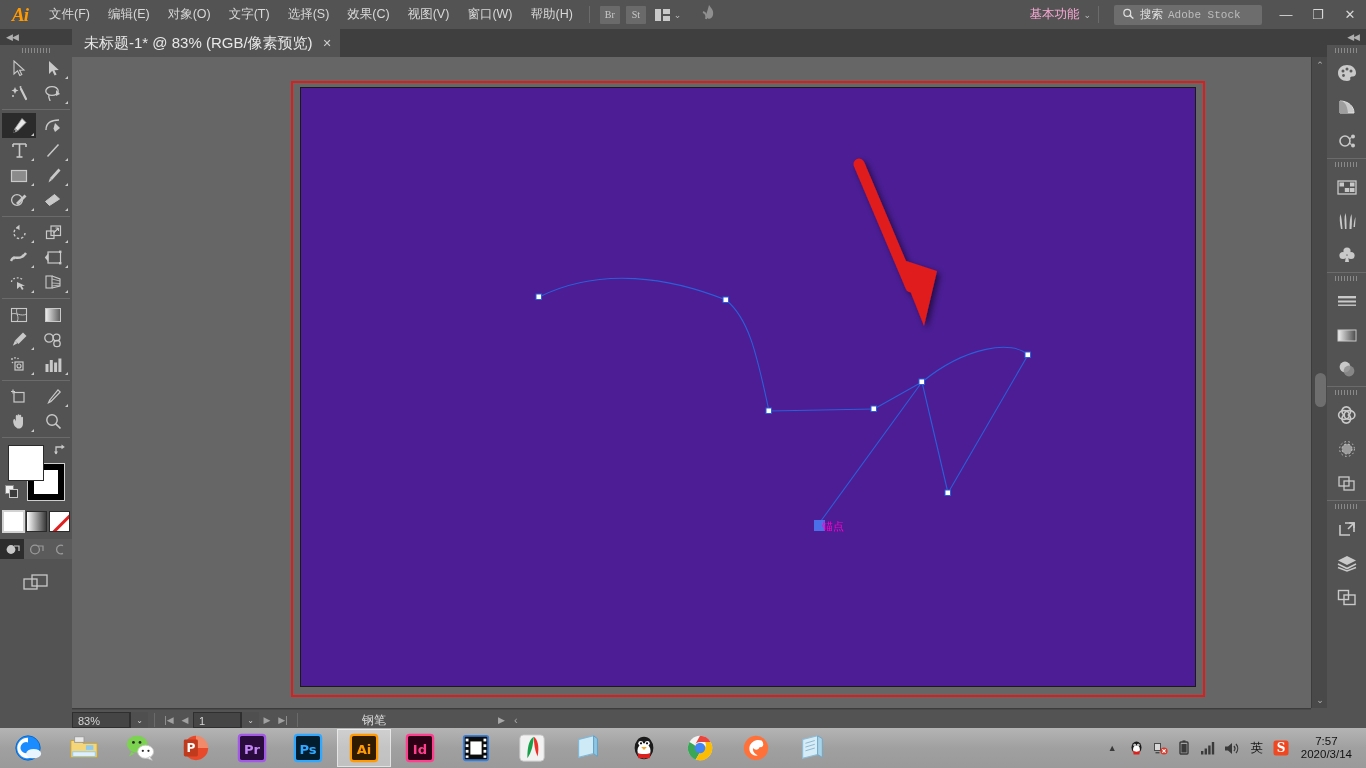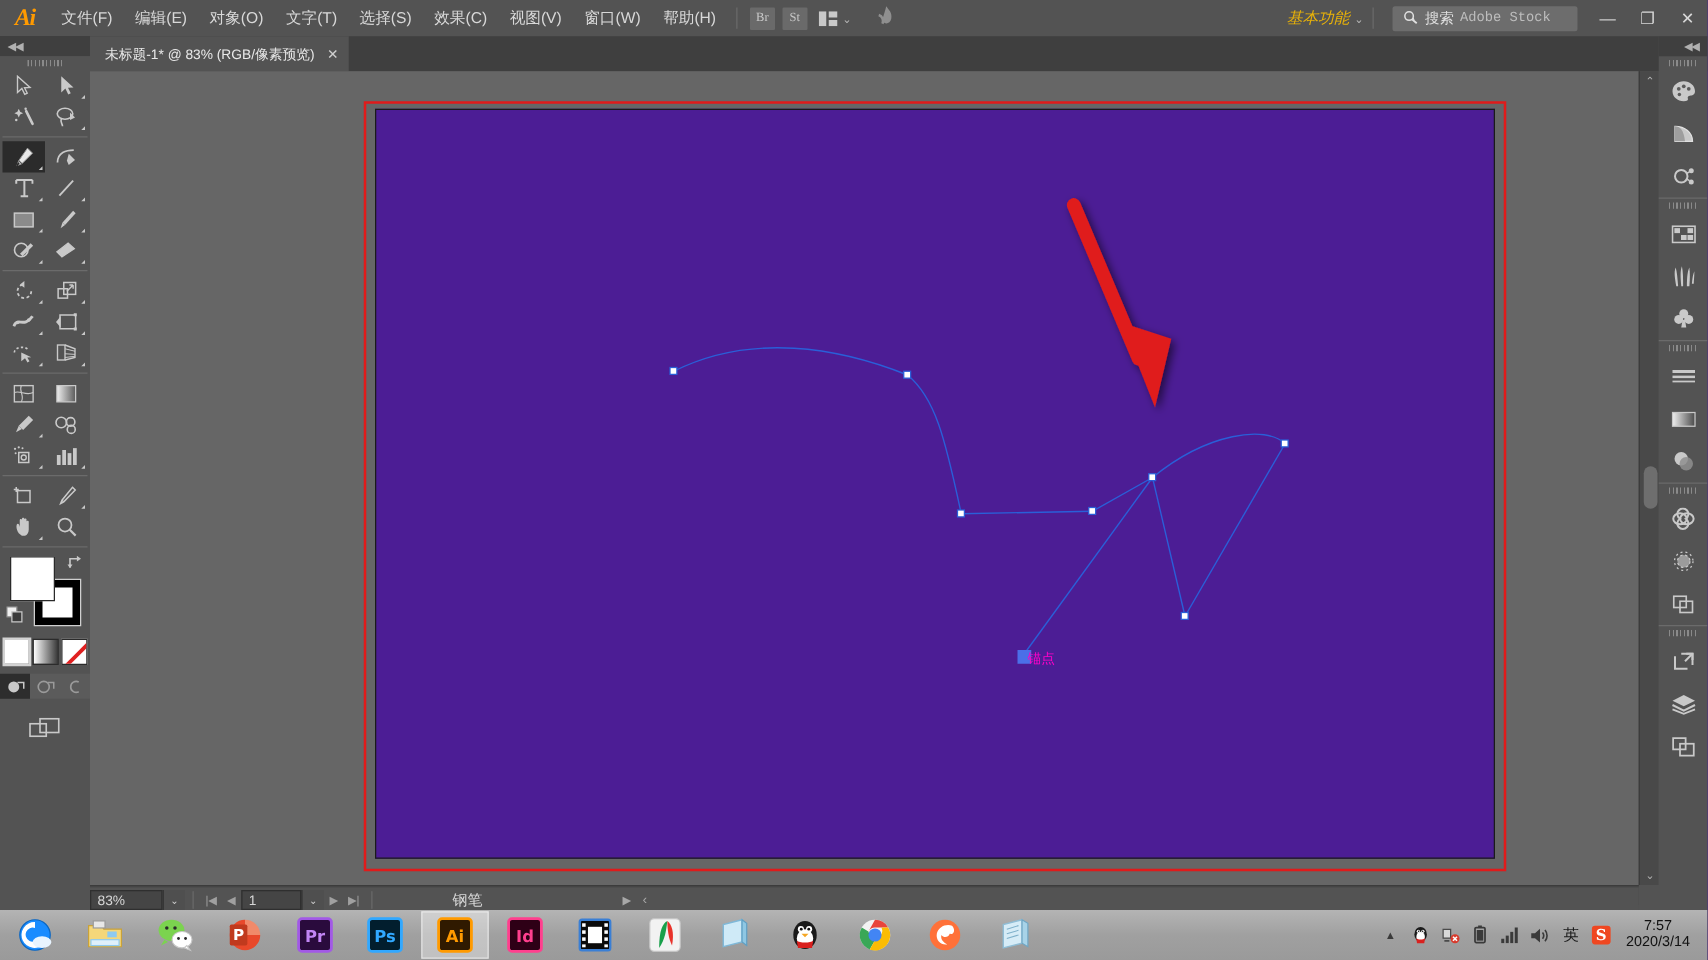--- a/index.html
+++ b/index.html
@@ -29,21 +29,21 @@
   }
   .mb-sep { width:1px; height:17px; background:#6b6b6b; margin:0 7px; }
   .sq-btn {
     width:20px; height:18px; background:#6a6a6a; color:#c9c9c9; font-size:10px;
     display:flex; align-items:center; justify-content:center; margin:0 3px;
     border-radius:1px; font-family:"Liberation Serif", serif;
   }
   .arrange-btn { display:flex; align-items:center; gap:4px; margin-left:6px; }
   .chev { font-size:9px; color:#bbb; }
   .spacer { flex:1; }
-  .ws-name { font-size:12.5px; color:#eab308; padding:0 4px;font-style:italic; }
+  .ws-name { font-size:12.5px; color:#f9a8d4; padding:0 4px; }
   #search-box {
     display:flex; align-items:center; gap:5px; background:#6d6d6d;
     height:20px; padding:0 8px; border-radius:2px; margin:0 8px; min-width:148px;
   }
   #search-box .ph { color:#bdbdbd; font-size:11px; font-family:"Liberation Mono", monospace; letter-spacing:0px;text-align:center; }
   #search-box .lbl { color:#e0e0e0; font-size:11.5px; }
   .win-btns { display:flex; align-items:center; height:29px; }
   .win-btn {
     width:32px; height:29px; display:flex; align-items:center; justify-content:center;
     color:#d8d8d8; font-size:13px;
@@ -51,21 +51,21 @@
 
   
   #tabbar {
     position:absolute; left:0; top:29px; width:1366px; height:28px;
     background:#3f3f3f;
   }
   #doc-tab {
     position:absolute; left:72px; top:0; height:28px; background:#535353;
     display:flex; align-items:center; padding:0 8px 0 12px; gap:10px;
   }
-  #doc-tab .title { font-size:11px; color:#e8e8e8; white-space:nowrap; }
+  #doc-tab .title { font-size:15px; color:#e8e8e8; white-space:nowrap; }
   #doc-tab .x { font-size:11px; color:#cfcfcf; cursor:pointer; }
 
   
   #left-collapse {
     position:absolute; left:0; top:29px; width:72px; height:16px;
     background:#3f3f3f; display:flex; align-items:center; padding-left:6px;
   }
   #left-collapse .cc { color:#b0b0b0; font-size:9px; letter-spacing:-1px; }
 
   

